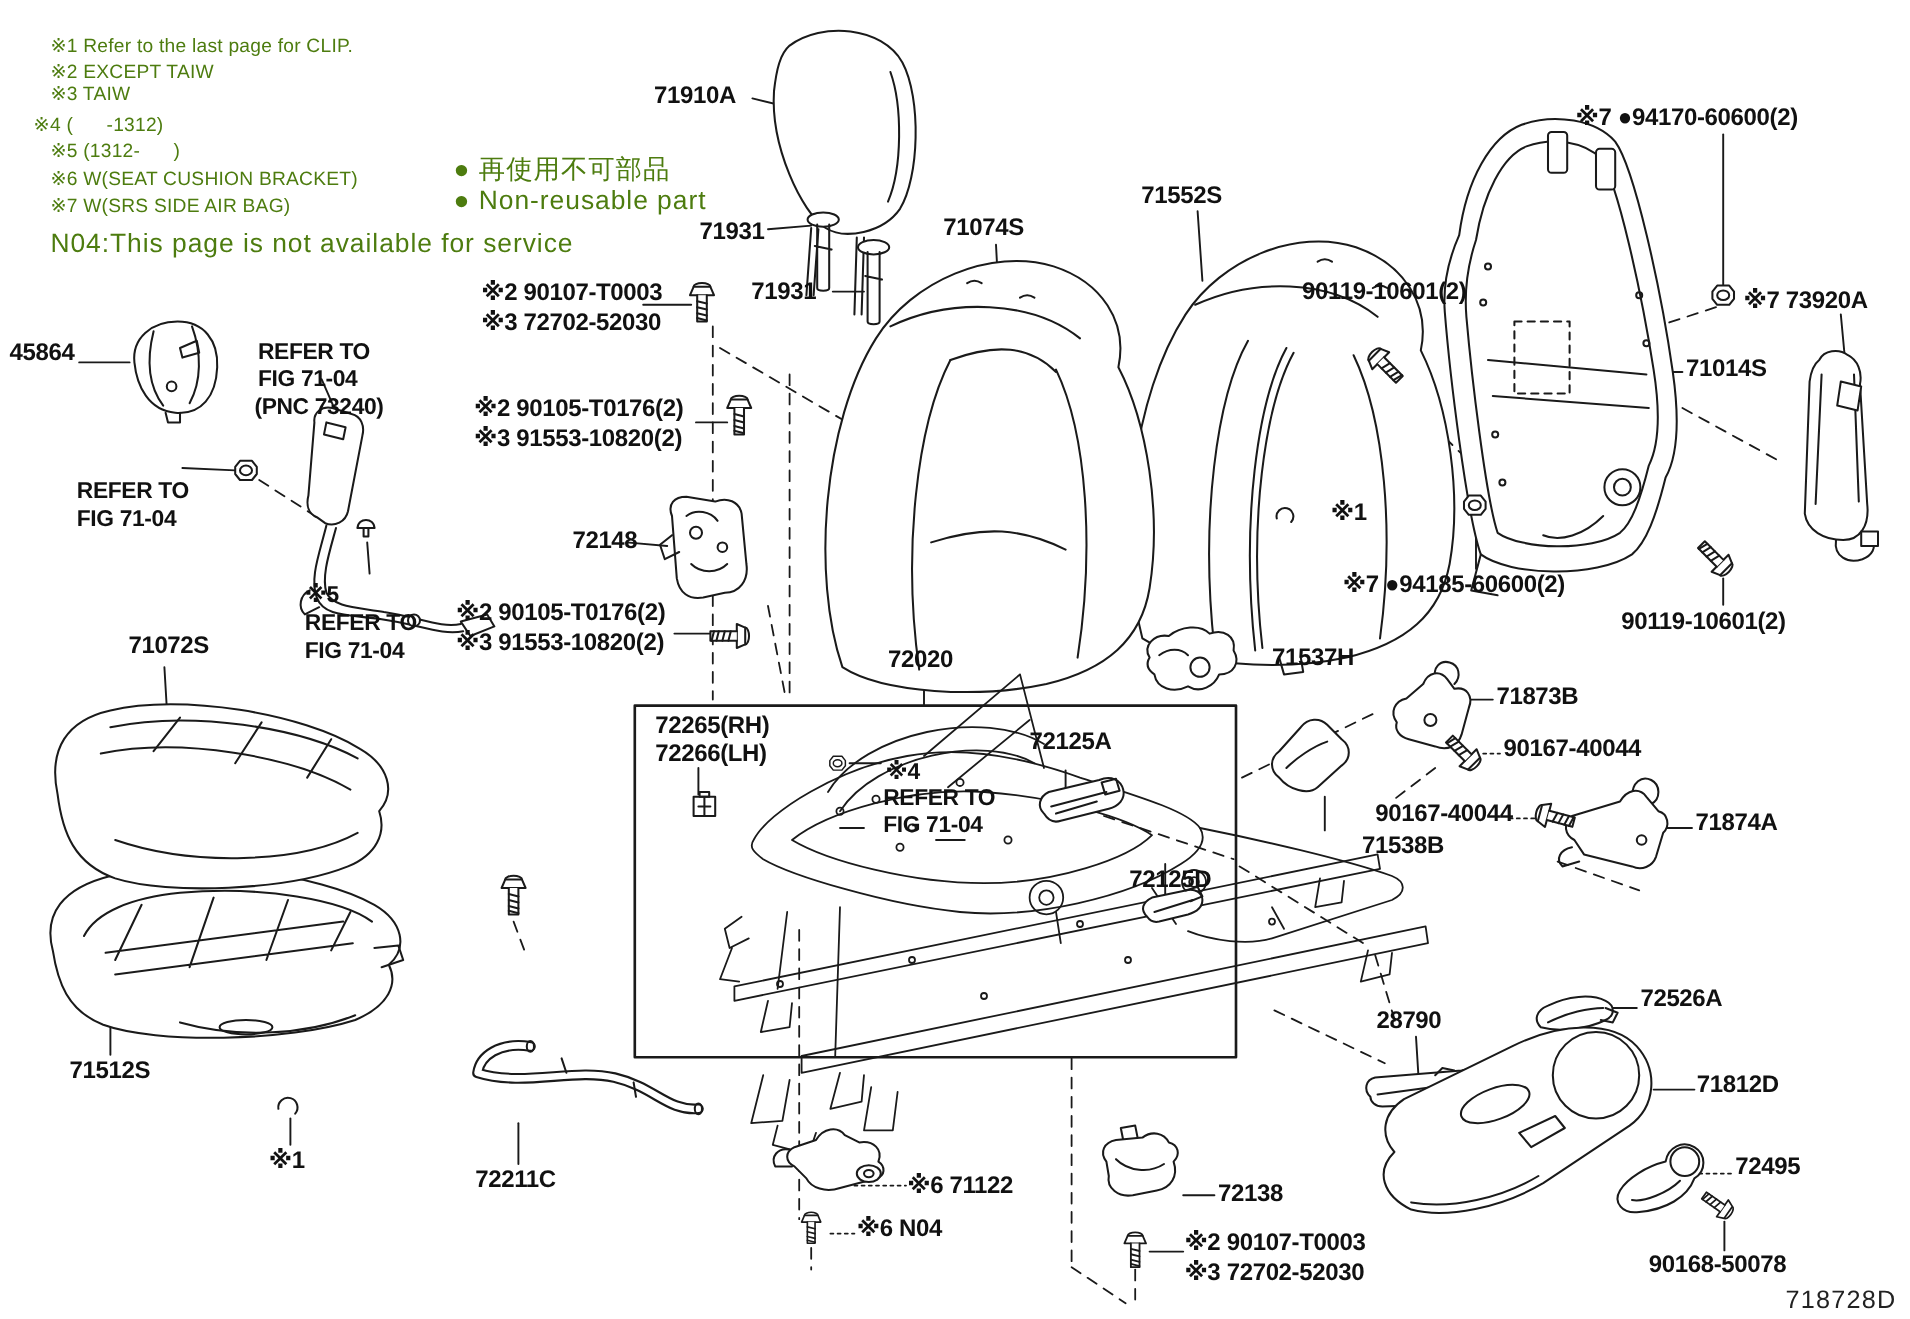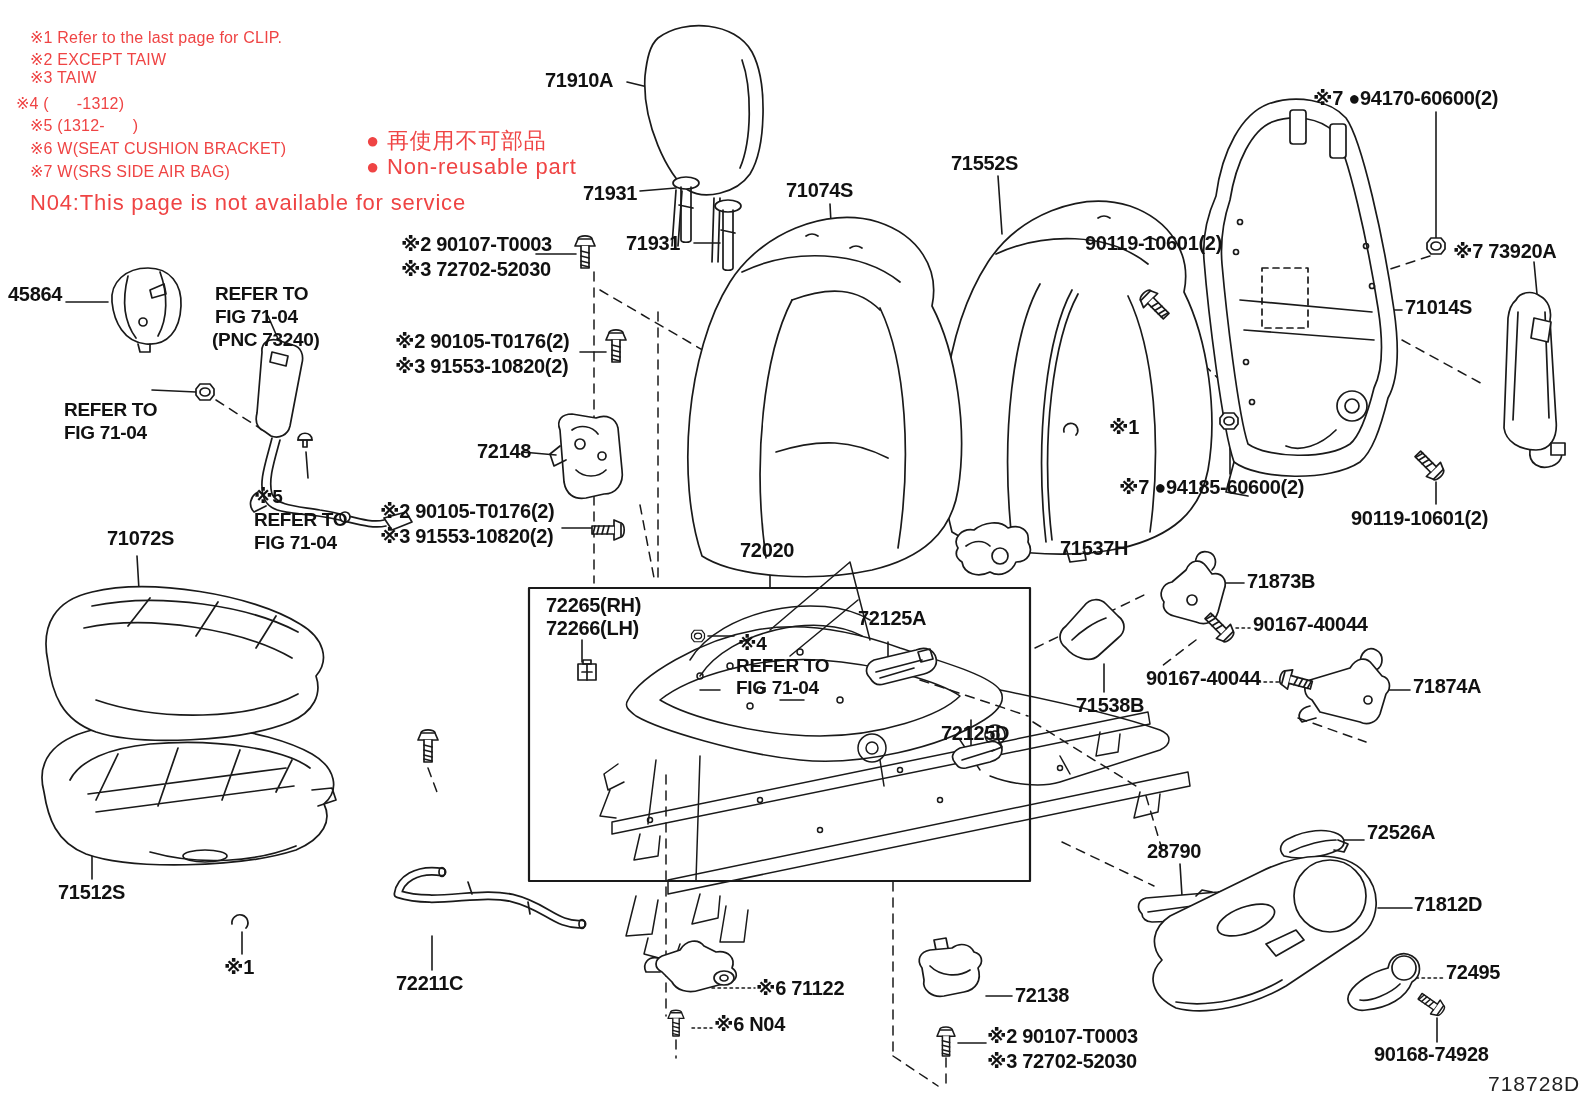--- a/index.html
+++ b/index.html
@@ -2,21 +2,21 @@
 <html><head>
 <meta charset="utf-8">
 <style>
   html,body{margin:0;padding:0;background:#fff;}
   #stage{position:relative;width:1592px;height:1099px;background:#ffffff;overflow:hidden;
          font-family:"Liberation Sans","DejaVu Sans",sans-serif;color:#111;}
   #art{position:absolute;left:0;top:0;}
   .lbl{position:absolute;font-weight:bold;font-size:20px;line-height:1.05;white-space:pre;
        letter-spacing:-0.3px;color:#111;}
   .lbl.sm{font-size:19px;margin-top:36px;}
-  .note{position:absolute;font-size:16px;font-weight:normal;white-space:pre;color:#ef4444;letter-spacing:0.2px;}
+  .note{position:absolute;font-size:16px;font-weight:normal;white-space:pre;color:#4d7c0f;letter-spacing:0.2px;margin-left:12px;}
   .note.big{font-size:22px;letter-spacing:0.8px;}
   .footer{position:absolute;font-size:21px;font-weight:normal;letter-spacing:1px;color:#222;}
 </style>
 </head>
 <body>
 
 <div id="stage">
 
 <svg id="art" width="1592" height="1099" viewBox="0 0 1592 1099">
   <defs>
@@ -384,31 +384,31 @@
   <div class="lbl" style="left:987px;top:1026px">※2 90107-T0003</div>
   <div class="lbl" style="left:987px;top:1051px">※3 72702-52030</div>
   <div class="lbl" style="left:740px;top:540px">72020</div>
   <div class="lbl" style="left:546px;top:595px">72265(RH)</div>
   <div class="lbl" style="left:546px;top:618px">72266(LH)</div>
   <div class="lbl sm" style="left:738px;top:598px">※4</div>
   <div class="lbl sm" style="left:736px;top:620px">REFER TO</div>
   <div class="lbl sm" style="left:736px;top:642px">FIG 71-04</div>
   <div class="lbl" style="left:858px;top:608px">72125A</div>
   <div class="lbl" style="left:941px;top:723px">72125D</div>
-  <div class="lbl" style="left:1076px;top:695px">71538B</div>
+  <div class="lbl" style="left:1135px;top:695px">71538B</div>
   <div class="lbl" style="left:1060px;top:538px">71537H</div>
   <div class="lbl" style="left:1247px;top:571px">71873B</div>
   <div class="lbl" style="left:1253px;top:614px">90167-40044</div>
   <div class="lbl" style="left:1146px;top:668px">90167-40044</div>
   <div class="lbl" style="left:1413px;top:676px">71874A</div>
   <div class="lbl" style="left:1147px;top:841px">28790</div>
   <div class="lbl" style="left:1367px;top:822px">72526A</div>
   <div class="lbl" style="left:1414px;top:894px">71812D</div>
   <div class="lbl" style="left:1446px;top:962px">72495</div>
-  <div class="lbl" style="left:1374px;top:1044px">90168-74928</div>
+  <div class="lbl" style="left:1374px;top:1044px">90168-50078</div>
   <div class="lbl" style="left:1313px;top:88px">※7 ●94170-60600(2)</div>
   <div class="lbl" style="left:1085px;top:233px">90119-10601(2)</div>
   <div class="lbl" style="left:1453px;top:241px">※7 73920A</div>
   <div class="lbl" style="left:1405px;top:297px">71014S</div>
   <div class="lbl" style="left:1109px;top:417px">※1</div>
   <div class="lbl" style="left:1119px;top:477px">※7 ●94185-60600(2)</div>
   <div class="lbl" style="left:1351px;top:508px">90119-10601(2)</div>
 
   <div class="footer" style="left:1488px;top:1072px">718728D</div>
 </div>

